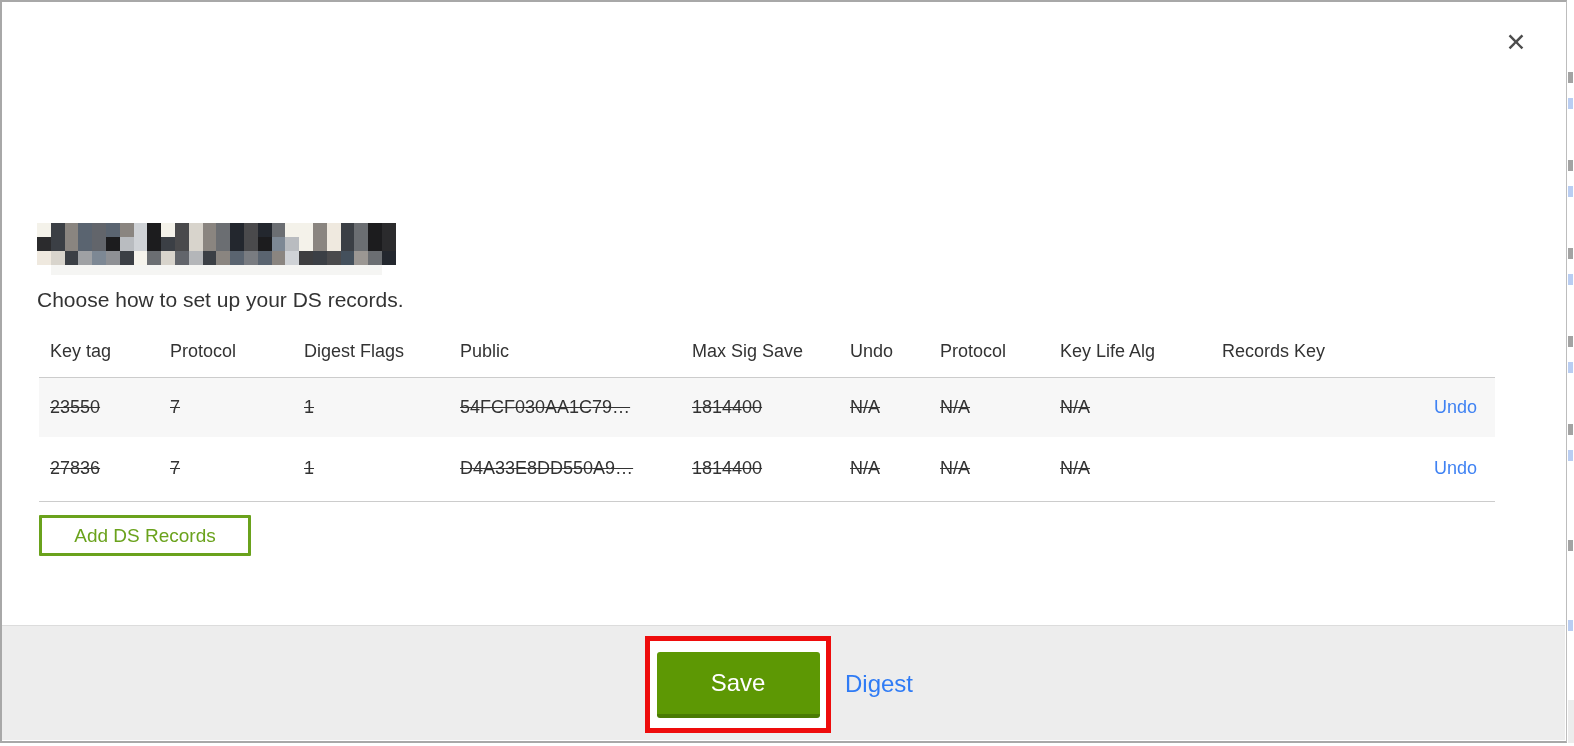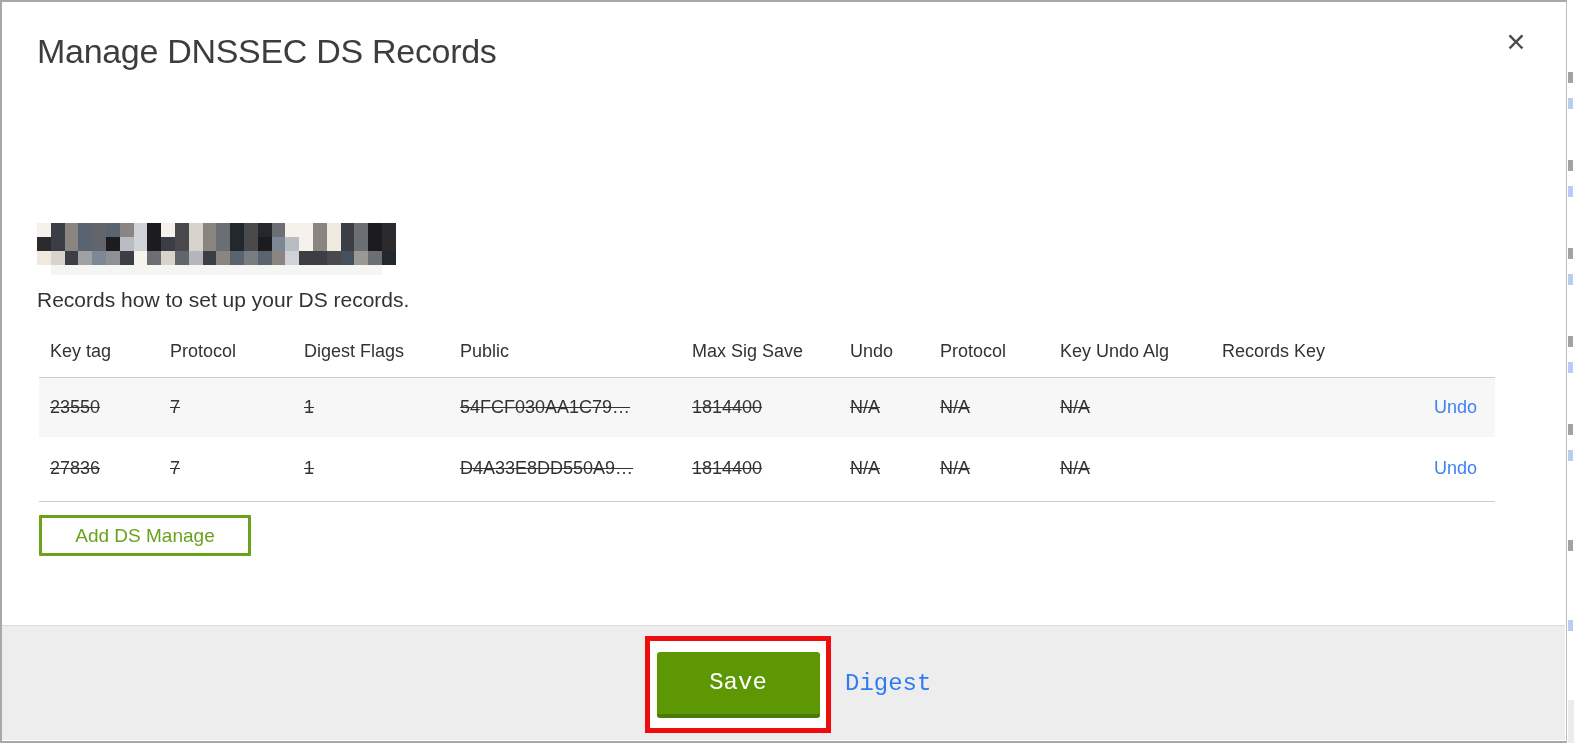--- a/index.html
+++ b/index.html
@@ -42,21 +42,21 @@
   a.undo { color:#3f82f3; text-decoration:none; font-size:18px; cursor:pointer; }
 
   
   .add-btn { position:absolute; left:37px; top:513px; width:212px; height:41px;
              background:#fff; border:3px solid #6aa21c; color:#6aa21c; font-size:19px;
              display:flex; align-items:center; justify-content:center; cursor:pointer;
              border-radius:1px; }
 
   
   .footer { position:absolute; left:0; top:623px; width:1563px; height:115px;
-            background:#ededed; border-top:1px solid #dcdcdc;font-family:Liberation Mono, monospace; }
+            background:#ededed; border-top:1px solid #dcdcdc; }
   .red-annotation { position:absolute; left:643px; top:10px; width:186px; height:97px;
                     border:5px solid #ee0c0c; background:#ffffff;
                     display:flex; align-items:center; justify-content:center; }
   .save-btn { width:163px; height:66px; background:#5d9804; border:none;
               border-bottom:4px solid #4a7b03; border-radius:3px; color:#ffffff;
               font-size:24px; font-family:inherit; cursor:pointer; }
   .cancel-link { position:absolute; left:843px; top:44px; font-size:24px;
                  color:#2f7bf5; text-decoration:none; cursor:pointer; }
 
   
@@ -69,21 +69,20 @@
                    background:#ececec; }
   .bottom-gap { position:absolute; left:0; top:743px; width:1574px; height:3px; background:#fff; }
 </style>
 </head>
 <body>
 
 <div class="canvas">
 
   <div class="modal">
 
-    <div class="modal-title">Manage DNSSEC DS Records</div>
 
     <div class="close-x">✕</div>
 
     <div class="domain-mosaic">
         <div class="px" style="background: rgb(244, 242, 234);"></div>
         <div class="px" style="background: rgb(59, 63, 69);"></div>
         <div class="px" style="background: rgb(138, 133, 128);"></div>
         <div class="px" style="background: rgb(90, 100, 112);"></div>
         <div class="px" style="background: rgb(98, 101, 107);"></div>
         <div class="px" style="background: rgb(90, 100, 112);"></div>
@@ -155,21 +154,21 @@
         <div class="px" style="background: rgb(28, 28, 30); opacity: 0.85;"></div>
         <div class="px" style="background: rgb(59, 63, 69);"></div>
         <div class="px" style="background: rgb(74, 74, 76);"></div>
         <div class="px" style="background: rgb(68, 80, 92);"></div>
         <div class="px" style="background: rgb(138, 133, 128); opacity: 0.85;"></div>
         <div class="px" style="background: rgb(107, 110, 114);"></div>
         <div class="px" style="background: rgb(35, 39, 46);"></div>
       </div>
     <div class="mosaic-ghost"></div>
 
-    <div class="subtitle">Records how to set up your DS records.</div>
+    <div class="subtitle">Choose how to set up your DS records.</div>
 
     <div class="ds-table-wrap">
       <table class="ds">
         <colgroup>
           <col style="width:120px">
             <col style="width:134px">
             <col style="width:156px">
           <col style="width:232px">
             <col style="width:158px">
             <col style="width:90px">
@@ -180,21 +179,21 @@
         </colgroup>
         <thead>
           <tr id="ds-head-row">
               <th>Key tag</th>
               <th>Protocol</th>
               <th>Digest Flags</th>
               <th>Public</th>
               <th>Max Sig Save</th>
               <th>Undo</th>
               <th>Protocol</th>
-              <th>Key Undo Alg</th>
+              <th>Key Life Alg</th>
               <th>Records Key</th>
               <th></th>
             </tr>
         </thead>
         <tbody id="ds-body">
             <tr class="row-a struck">
               <td><span class="val">23550</span></td>
               <td><span class="val">7</span></td>
               <td><span class="val">1</span></td>
               <td><span class="val">54FCF030AA1C79…</span></td>
@@ -214,21 +213,21 @@
               <td><span class="val">N/A</span></td>
               <td><span class="val">N/A</span></td>
               <td><span class="val">N/A</span></td>
               <td><span class="val"></span></td>
               <td class="action-cell"><a class="undo">Undo</a></td>
             </tr>
           </tbody>
       </table>
     </div>
 
-    <button class="add-btn">Add DS Manage</button>
+    <button class="add-btn">Add DS Records</button>
 
     <div class="footer">
       <div class="red-annotation">
         <button class="save-btn">Save</button>
       </div>
       <a class="cancel-link">Digest</a>
     </div>
 
   </div>
 

